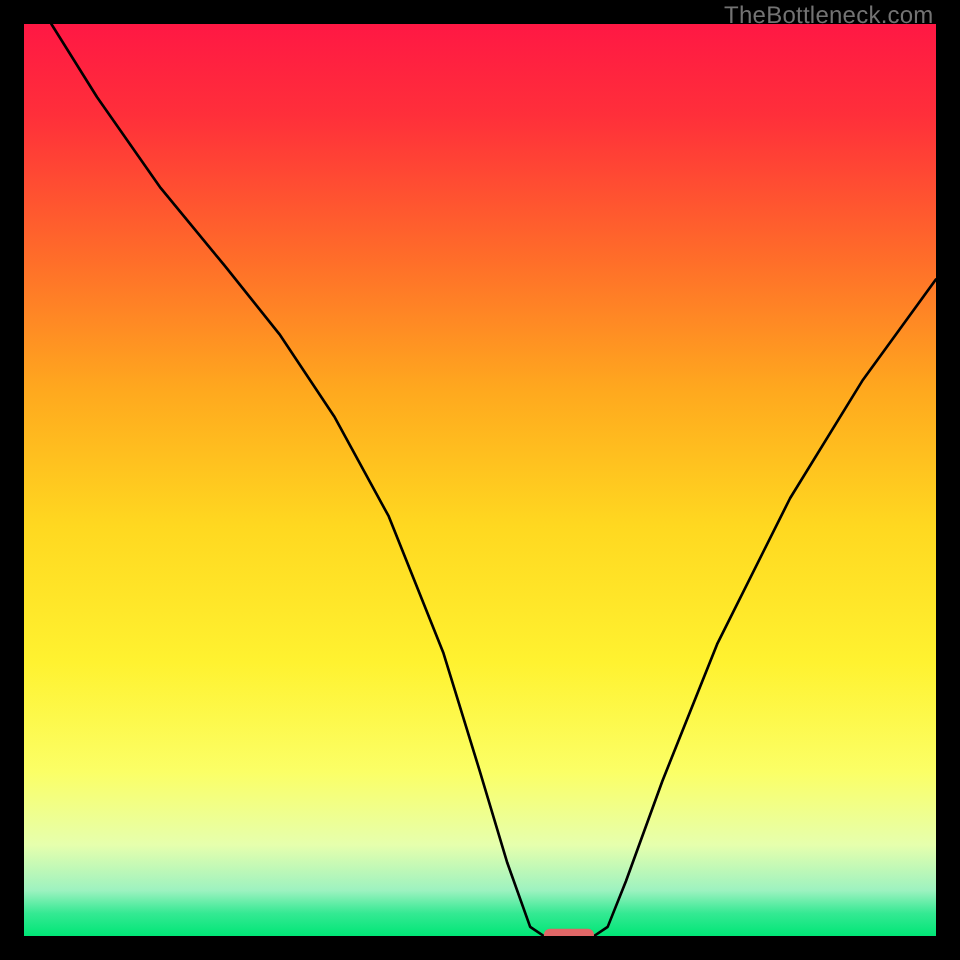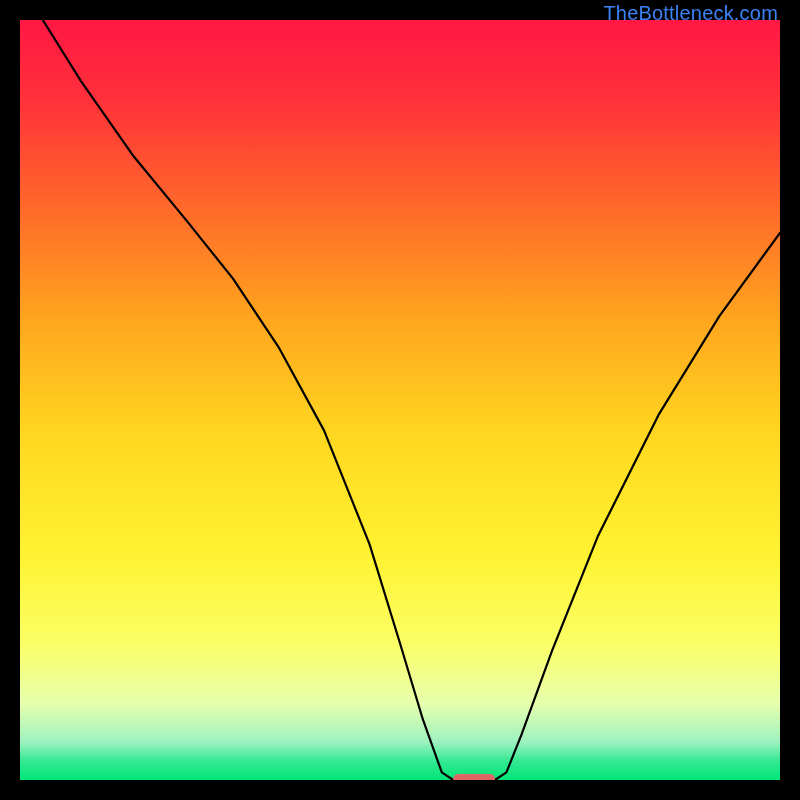--- a/index.html
+++ b/index.html
@@ -26,21 +26,21 @@
     overflow: hidden;
   }
   .gradient {
     position: absolute;
     left: 0; top: 0; right: 0; bottom: 0;
   }
   .watermark {
     position: absolute;
     top: 2px;
     right: 22px;
-    color: #3b82f6;
+    color: #737373;
     font-size: 20px;
     font-weight: 500;
     letter-spacing: 0.2px;
   }
   svg { display: block; }
 </style>
 </head>
 <body>
 
 <div class="frame">

